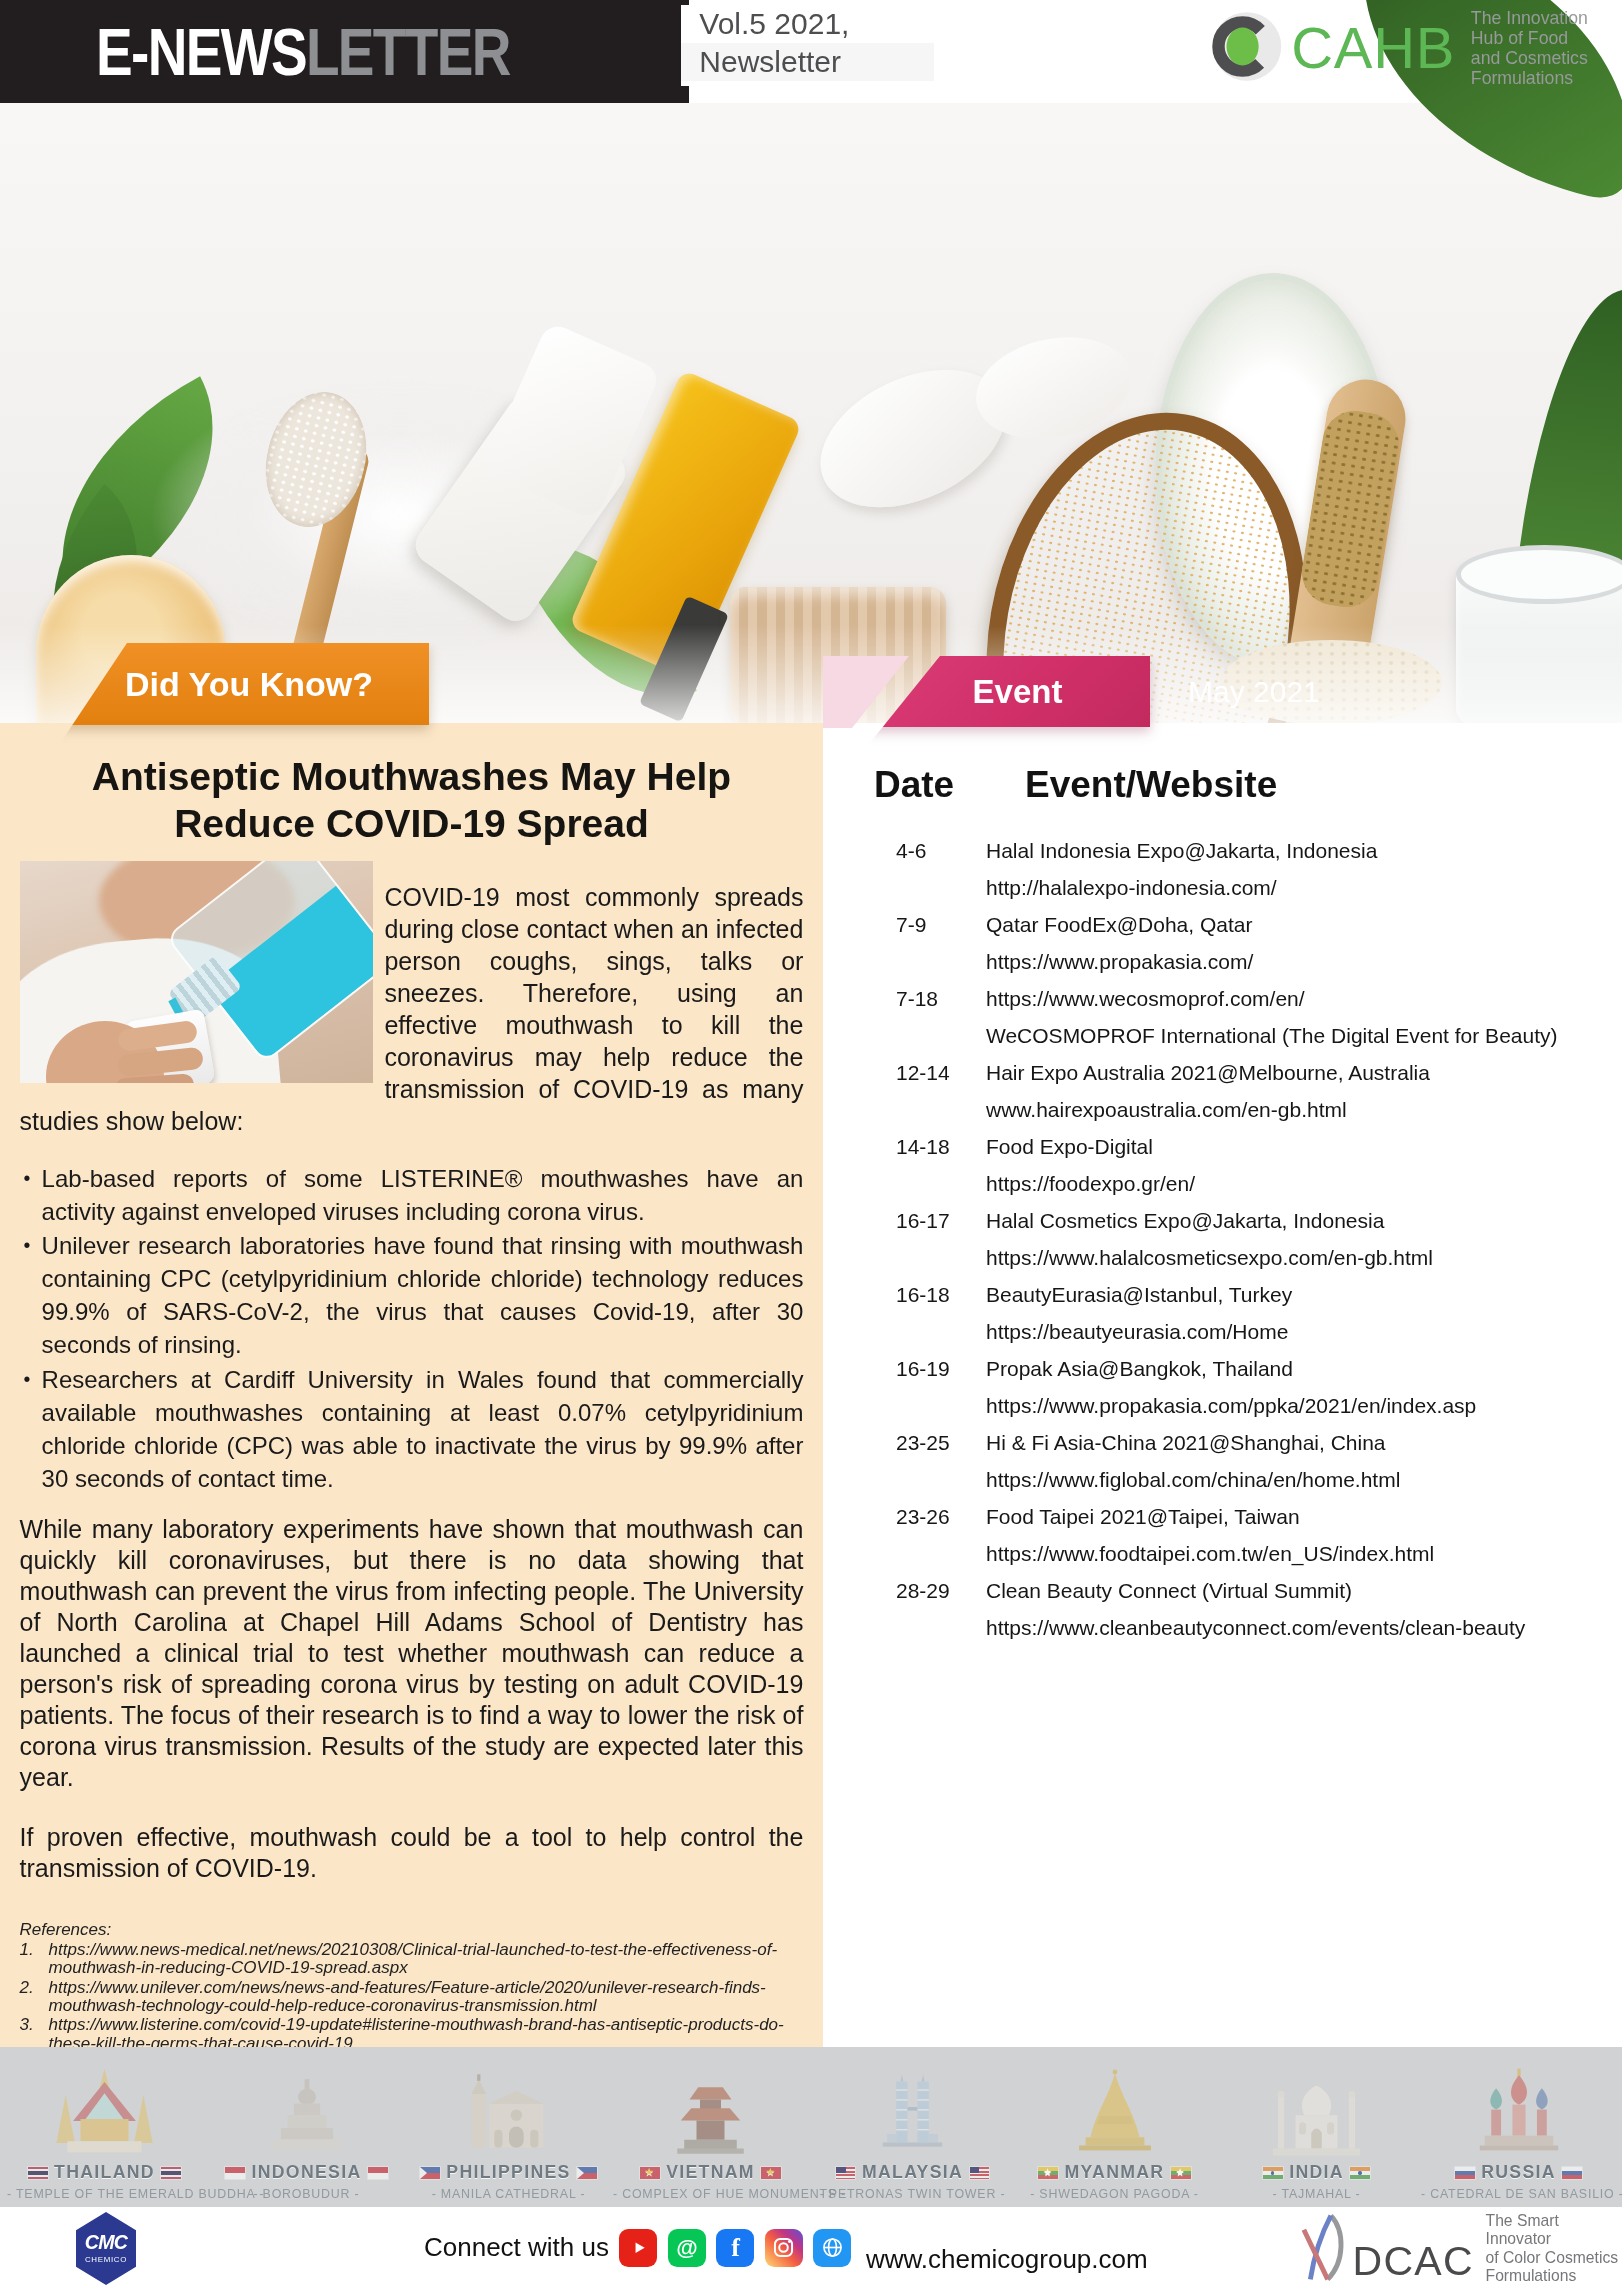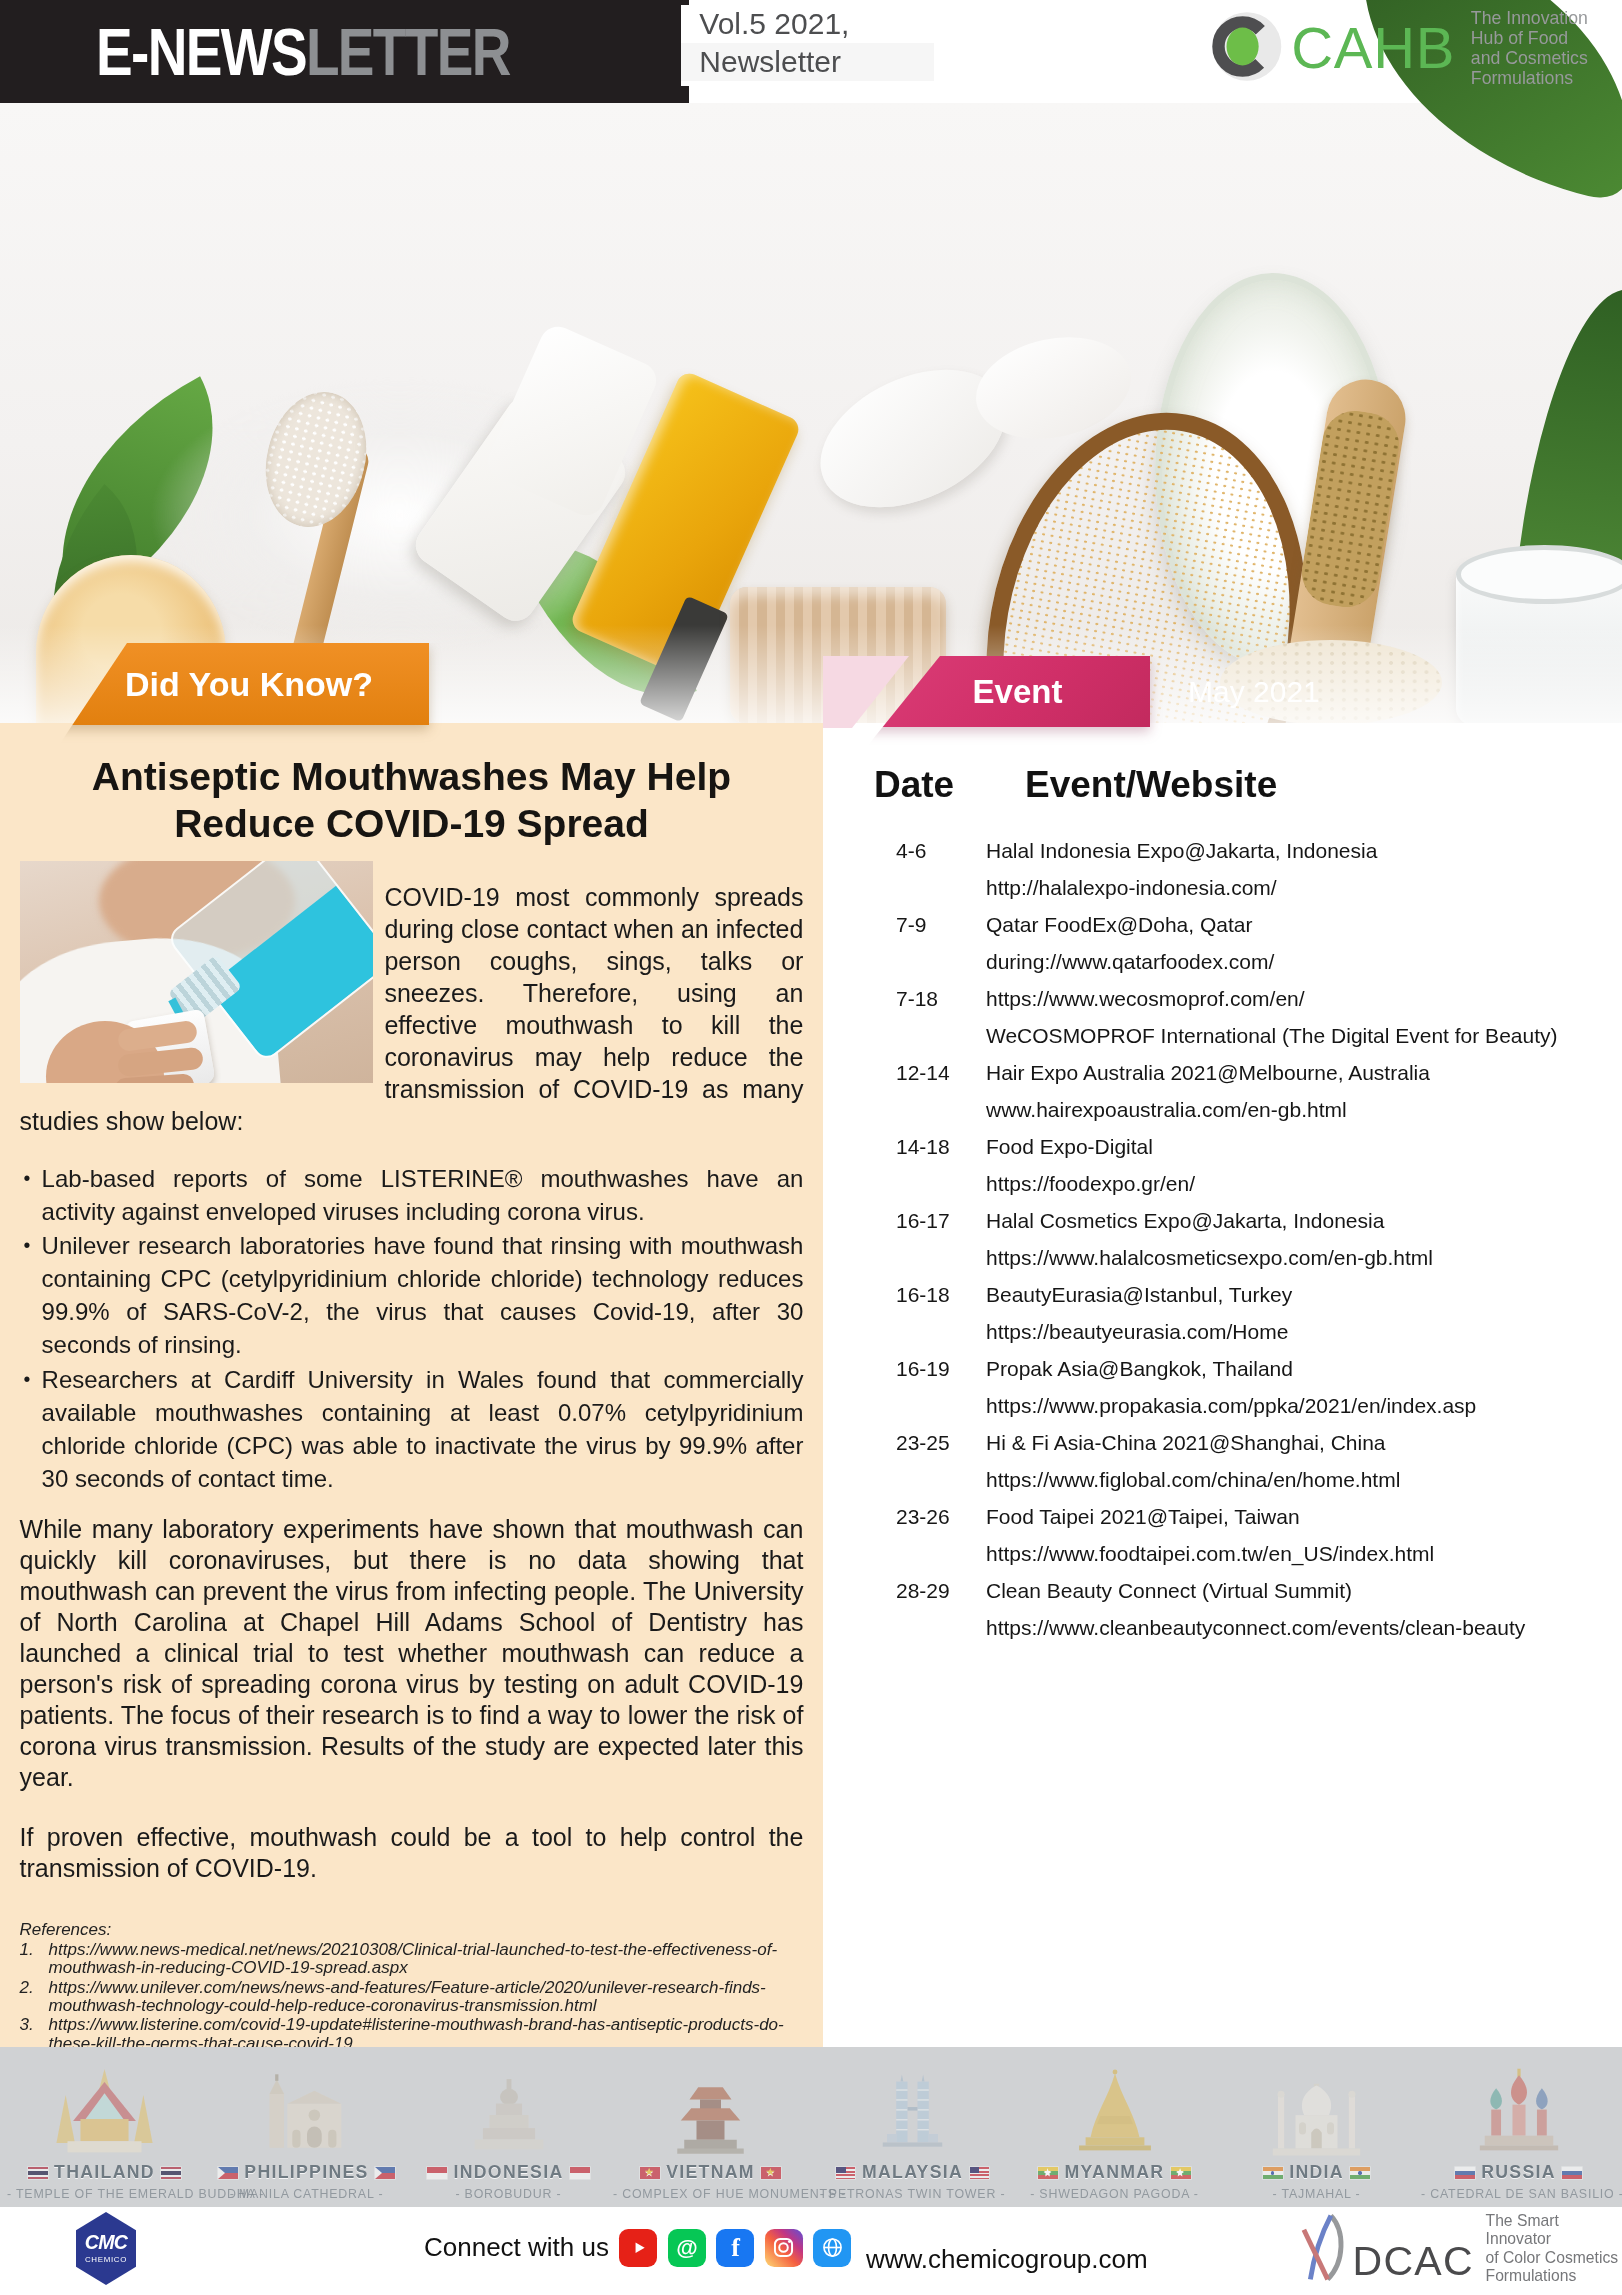--- a/index.html
+++ b/index.html
@@ -246,21 +246,21 @@
         <div>4-6</div>
         <div>
             <div>Halal Indonesia Expo@Jakarta, Indonesia</div>
             <div><a href="#">http://halalexpo-indonesia.com/</a></div>
           </div>
       </div>
       <div class="ev">
         <div>7-9</div>
         <div>
             <div>Qatar FoodEx@Doha, Qatar</div>
-            <div><a href="#">during://www.qatarfoodex.com/</a></div>
+            <div><a href="#">https://www.propakasia.com/</a></div>
           </div>
       </div>
       <div class="ev">
         <div>7-18</div>
         <div>
             <div><a href="#">https://www.wecosmoprof.com/en/</a></div>
             <div>WeCOSMOPROF International (The Digital Event for Beauty)</div>
           </div>
       </div>
       <div class="ev">
@@ -344,20 +344,39 @@
           <rect x="34" y="56" width="52" height="24" fill="#e4b84f"></rect>
           <rect x="20" y="80" width="80" height="12" fill="#efe3ce"></rect>
         </svg>
       </div>
       <div class="lm-name">
         <span class="fl fl-th"></span>
         <span>THAILAND</span>
         <span class="fl fl-th"></span>
       </div>
       <div class="lm-cap">- TEMPLE OF THE EMERALD BUDDHA -</div>
+    </div>
+
+    <div class="lm">
+      <div class="lm-art">
+        <svg width="98" height="92" viewBox="0 0 120 100">
+          <rect x="57" y="6" width="6" height="14" fill="#bfb8aa"></rect>
+          <ellipse cx="60" cy="28" rx="11" ry="10" fill="#bfb8aa"></ellipse>
+          <rect x="44" y="36" width="32" height="14" fill="#c9c2b6"></rect>
+          <rect x="36" y="50" width="48" height="16" fill="#d3ccc0"></rect>
+          <rect x="28" y="66" width="64" height="14" fill="#c9c2b6"></rect>
+          <rect x="18" y="80" width="84" height="12" fill="#d8d2c8"></rect>
+        </svg>
+      </div>
+      <div class="lm-name">
+        <span class="fl fl-id"></span>
+        <span>INDONESIA</span>
+        <span class="fl fl-id"></span>
+      </div>
+      <div class="lm-cap">- BOROBUDUR -</div>
     </div>
 
     <div class="lm">
       <div class="lm-art">
         <svg width="98" height="95" viewBox="0 0 120 100">
           <rect x="14" y="26" width="18" height="66" fill="#dacfbc"></rect>
           <polygon points="23,8 32,26 14,26" fill="#cfc3ae"></polygon>
           <rect x="21" y="2" width="4" height="8" fill="#9a8f7c"></rect>
           <rect x="36" y="38" width="66" height="54" fill="#e3d9c8"></rect>
           <polygon points="69,22 102,38 36,38" fill="#d6cab6"></polygon>
@@ -366,39 +385,20 @@
           <rect x="42" y="70" width="10" height="22" rx="5" fill="#c9bca4"></rect>
           <rect x="86" y="70" width="10" height="22" rx="5" fill="#c9bca4"></rect>
         </svg>
       </div>
       <div class="lm-name">
         <span class="fl fl-ph"></span>
         <span>PHILIPPINES</span>
         <span class="fl fl-ph"></span>
       </div>
       <div class="lm-cap">- MANILA CATHEDRAL -</div>
-    </div>
-
-    <div class="lm">
-      <div class="lm-art">
-        <svg width="98" height="92" viewBox="0 0 120 100">
-          <rect x="57" y="6" width="6" height="14" fill="#bfb8aa"></rect>
-          <ellipse cx="60" cy="28" rx="11" ry="10" fill="#bfb8aa"></ellipse>
-          <rect x="44" y="36" width="32" height="14" fill="#c9c2b6"></rect>
-          <rect x="36" y="50" width="48" height="16" fill="#d3ccc0"></rect>
-          <rect x="28" y="66" width="64" height="14" fill="#c9c2b6"></rect>
-          <rect x="18" y="80" width="84" height="12" fill="#d8d2c8"></rect>
-        </svg>
-      </div>
-      <div class="lm-name">
-        <span class="fl fl-id"></span>
-        <span>INDONESIA</span>
-        <span class="fl fl-id"></span>
-      </div>
-      <div class="lm-cap">- BOROBUDUR -</div>
     </div>
 
     <div class="lm">
       <div class="lm-art">
         <svg width="105" height="95" viewBox="0 0 120 100">
           <polygon points="36,34 84,34 74,20 46,20" fill="#a8512f"></polygon>
           <rect x="48" y="34" width="24" height="14" fill="#7a4a37"></rect>
           <polygon points="26,58 94,58 82,44 38,44" fill="#a8512f"></polygon>
           <rect x="44" y="58" width="32" height="22" fill="#7a4a37"></rect>
           <rect x="30" y="80" width="60" height="12" fill="#8c8273"></rect>

